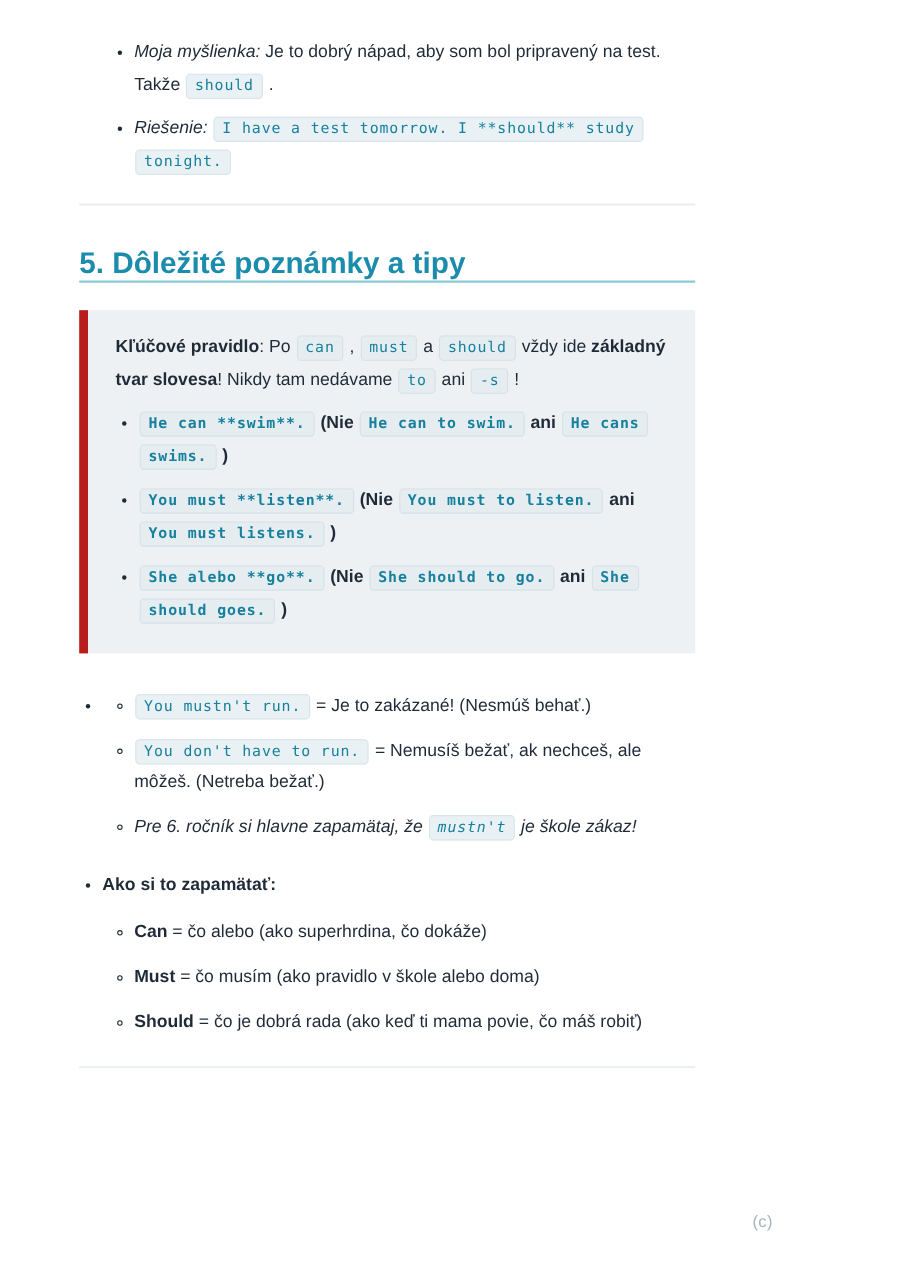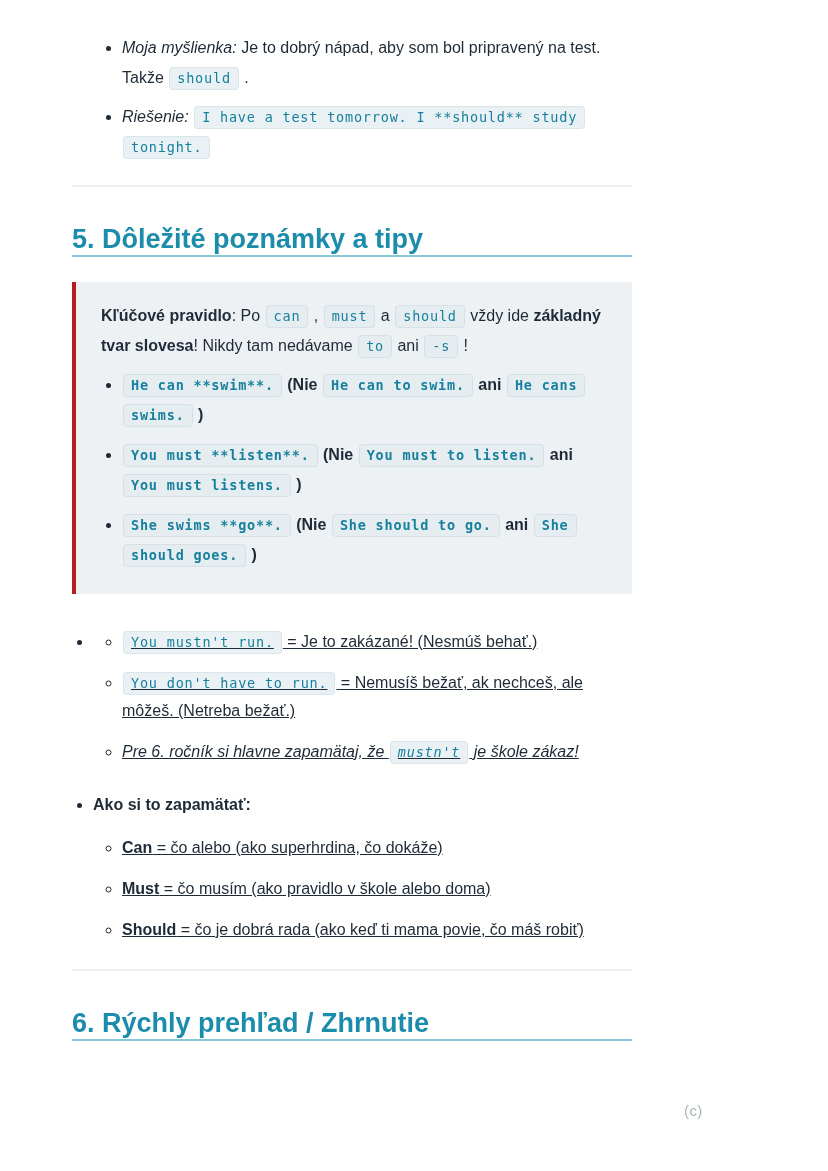--- a/index.html
+++ b/index.html
@@ -32,32 +32,32 @@
     margin:36px 0 0 0;
     font-size:27px;line-height:32px;font-weight:700;
     color:#1b8cab;
     border-bottom:2px solid #87c9d9;
   }
 
   
   .callout{
     margin-top:25px;
     background:#edf1f4;
-    border-left:4px solid #b91c1c;
+    border-left:8px solid #b91c1c;
     padding:19px 26px 14px 25px;
   }
   .callout p{margin:0 0 9px 0;font-size:16px;line-height:29px;}
   .callout ul{padding-left:21px;list-style-type:disc;}
   .callout ul > li{font-size:16px;line-height:30px;margin-bottom:10px;font-weight:bold;}
 
   
   .notes-list{margin-top:34px;padding-left:21px;list-style-type:disc;}
   .notes-list > li{font-size:16px;line-height:28px;}
   .notes-list > li + li{margin-top:8px;}
-  .sub-list{margin:15px 0 25px 0;padding-left:29px;list-style-type:circle;text-decoration:underline;}
+  .sub-list{margin:15px 0 25px 0;padding-left:29px;list-style-type:circle;}
   .sub-list > li{font-size:16px;line-height:28px;margin-bottom:13px;}
 
   
   .seg-bold{font-weight:700;}
   .seg-italic{font-style:italic;}
   .seg-code,.seg-codei{
     font-family:"DejaVu Sans Mono", monospace;
     font-size:13.5px;
     letter-spacing:0.8px;
     color:#17809d;
@@ -106,21 +106,21 @@
 
     <hr class="divider">
 
     <h2 class="section-heading">5. Dôležité poznámky a tipy</h2>
 
     <div class="callout">
       <p><span class="seg seg-bold">Kľúčové pravidlo</span><span class="seg seg-text">: Po </span><span class="seg seg-code">can</span><span class="seg seg-text"> , </span><span class="seg seg-code">must</span><span class="seg seg-text"> a </span><span class="seg seg-code">should</span><span class="seg seg-text"> vždy ide </span><span class="seg seg-bold">základný tvar slovesa</span><span class="seg seg-text">! Nikdy tam nedávame </span><span class="seg seg-code">to</span><span class="seg seg-text"> ani </span><span class="seg seg-code">-s</span><span class="seg seg-text"> !</span></p>
       <ul>
         <li><span class="seg seg-code">He can **swim**.</span><span class="seg seg-text"> (Nie </span><span class="seg seg-code">He can to swim.</span><span class="seg seg-text"> ani </span><span class="seg seg-code">He cans swims.</span><span class="seg seg-text"> )</span></li>
         <li><span class="seg seg-code">You must **listen**.</span><span class="seg seg-text"> (Nie </span><span class="seg seg-code">You must to listen.</span><span class="seg seg-text"> ani </span><span class="seg seg-code">You must listens.</span><span class="seg seg-text"> )</span></li>
-        <li><span class="seg seg-code">She swims **go**.</span><span class="seg seg-text"> (Nie </span><span class="seg seg-code">She should to go.</span><span class="seg seg-text"> ani </span><span class="seg seg-code">She should goes.</span><span class="seg seg-text"> )</span></li>
+        <li><span class="seg seg-code">She alebo **go**.</span><span class="seg seg-text"> (Nie </span><span class="seg seg-code">She should to go.</span><span class="seg seg-text"> ani </span><span class="seg seg-code">She should goes.</span><span class="seg seg-text"> )</span></li>
       </ul>
     </div>
 
     <ul class="notes-list">
       <li>
         <ul class="sub-list">
           <li><span class="seg seg-code">You mustn't run.</span><span class="seg seg-text"> = Je to zakázané! (Nesmúš behať.)</span></li>
           <li><span class="seg seg-code">You don't have to run.</span><span class="seg seg-text"> = Nemusíš bežať, ak nechceš, ale môžeš. (Netreba bežať.)</span></li>
           <li><span class="seg seg-italic">Pre 6. ročník si hlavne zapamätaj, že </span><span class="seg seg-codei">mustn't</span><span class="seg seg-italic"> je škole zákaz!</span></li>
         </ul>
@@ -130,20 +130,19 @@
         <ul class="sub-list">
           <li><span class="seg seg-bold">Can</span><span class="seg seg-text"> = čo alebo (ako superhrdina, čo dokáže)</span></li>
           <li><span class="seg seg-bold">Must</span><span class="seg seg-text"> = čo musím (ako pravidlo v škole alebo doma)</span></li>
           <li><span class="seg seg-bold">Should</span><span class="seg seg-text"> = čo je dobrá rada (ako keď ti mama povie, čo máš robiť)</span></li>
         </ul>
       </li>
     </ul>
 
     <hr class="divider">
 
-    <h2 class="section-heading">6. Rýchly prehľad / Zhrnutie</h2>
 
 
   </div>
 
   <div class="side-strip"></div>
   <div class="watermark">(c) Knowunity 2025</div>
 </div>
 
 </body></html>

